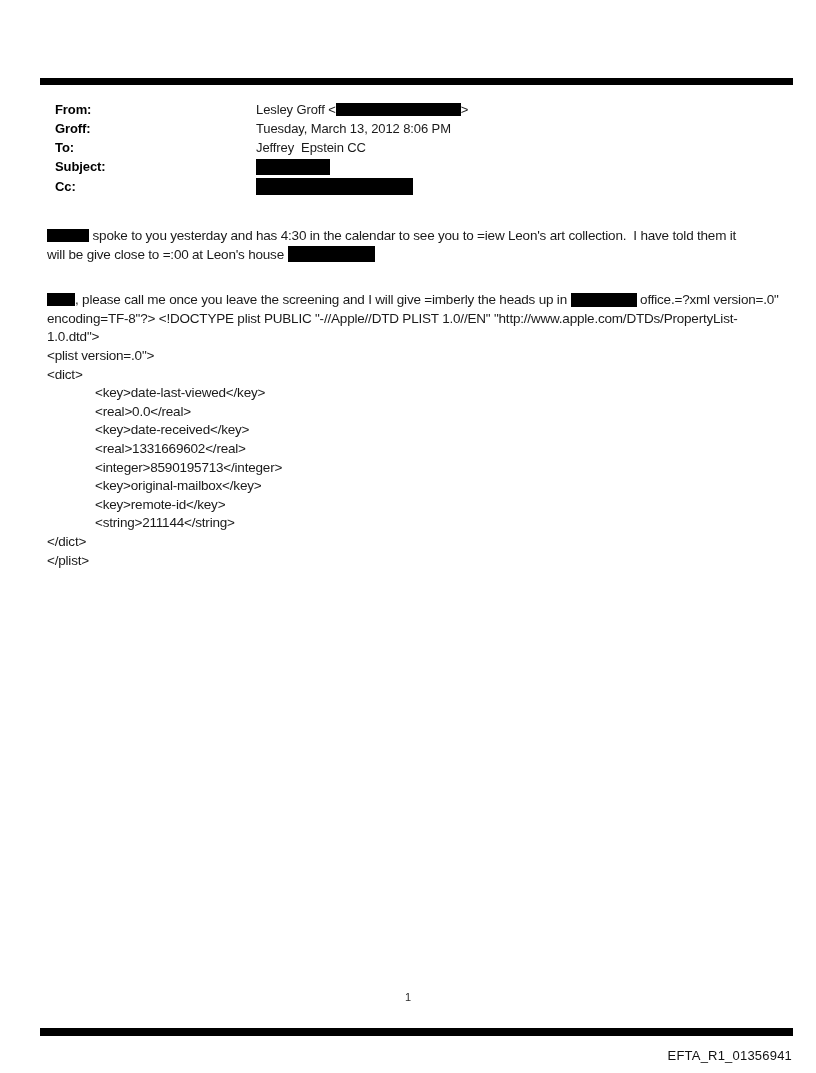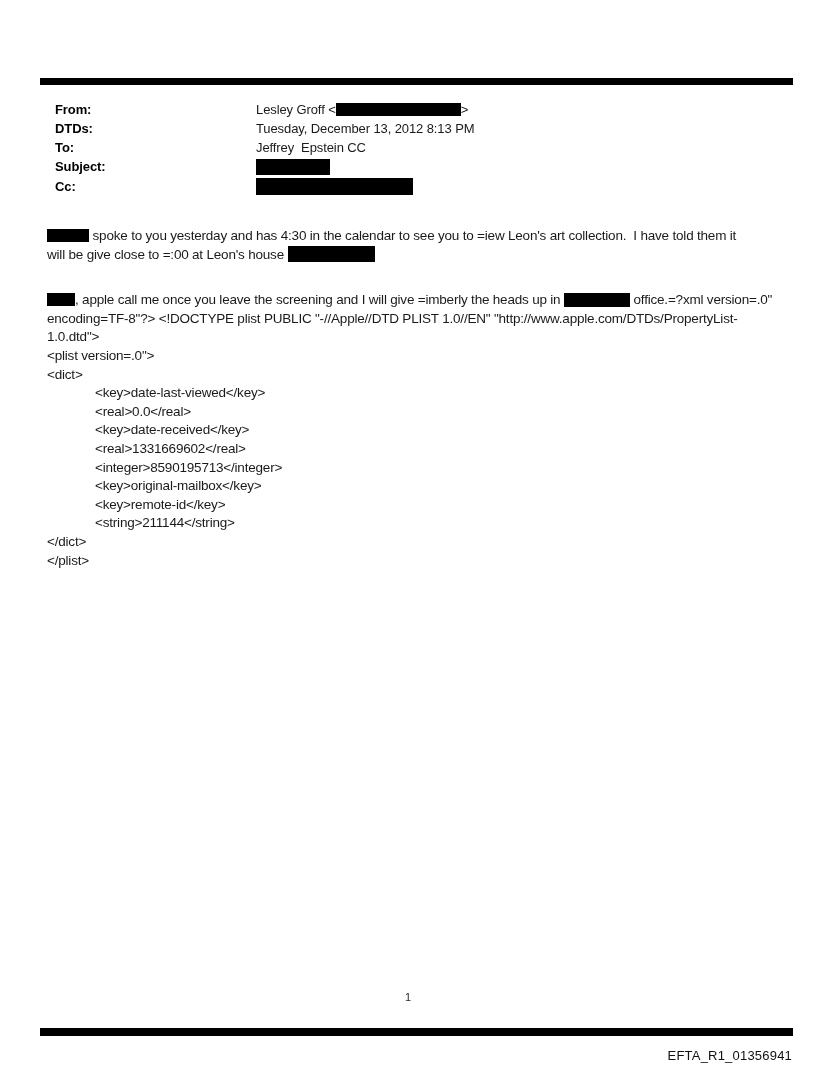--- a/index.html
+++ b/index.html
@@ -101,41 +101,41 @@
 
 <div class="page">
   <div class="top-rule"></div>
 
   <div class="email-header" id="emailHeader">
       <div class="hrow">
         <span class="hlabel">From:</span>
         <span class="hvalue"><span>Lesley Groff &lt;</span><span class="redaction" style="width: 125px; height: 13px;"></span><span>&gt;</span></span>
       </div>
       <div class="hrow">
-        <span class="hlabel">DTDs:</span>
-        <span class="hvalue"><span>Tuesday, December 13, 2012 8:13 PM</span></span>
+        <span class="hlabel">Groff:</span>
+        <span class="hvalue"><span>Tuesday, March 13, 2012 8:06 PM</span></span>
       </div>
       <div class="hrow">
         <span class="hlabel">To:</span>
         <span class="hvalue"><span>Jeffrey  Epstein CC</span></span>
       </div>
       <div class="hrow">
         <span class="hlabel">Subject:</span>
         <span class="hvalue"><span class="redaction" style="width: 74px; height: 16px;"></span></span>
       </div>
       <div class="hrow">
         <span class="hlabel">Cc:</span>
         <span class="hvalue"><span class="redaction" style="width: 157px; height: 17px;"></span></span>
       </div>
     </div>
 
   <div class="email-body" id="emailBody">
       <div class="bline"><span class="redaction" style="width: 42px; height: 13px;"></span><span> spoke to you yesterday and has 4:30 in the calendar to see you to =iew Leon's art collection.  I have told them it</span></div>
       <div class="bline"><span>will be give close to =:00 at Leon's house </span><span class="redaction" style="width: 87px; height: 16px;"></span></div>
-      <div class="bline" style="margin-top: 27px;"><span class="redaction" style="width: 28px; height: 13px;"></span><span>, apple call me once you leave the screening and I will give =imberly the heads up in </span><span class="redaction" style="width: 66px; height: 14px;"></span><span> office.=?xml version=.0"</span></div>
+      <div class="bline" style="margin-top: 27px;"><span class="redaction" style="width: 28px; height: 13px;"></span><span>, please call me once you leave the screening and I will give =imberly the heads up in </span><span class="redaction" style="width: 66px; height: 14px;"></span><span> office.=?xml version=.0"</span></div>
       <div class="bline"><span>encoding=TF-8"?&gt; &lt;!DOCTYPE plist PUBLIC "-//Apple//DTD PLIST 1.0//EN" "http://www.apple.com/DTDs/PropertyList-</span></div>
       <div class="bline"><span>1.0.dtd"&gt;</span></div>
       <div class="bline"><span>&lt;plist version=.0"&gt;</span></div>
       <div class="bline"><span>&lt;dict&gt;</span></div>
       <div class="bline indent"><span>&lt;key&gt;date-last-viewed&lt;/key&gt;</span></div>
       <div class="bline indent"><span>&lt;real&gt;0.0&lt;/real&gt;</span></div>
       <div class="bline indent"><span>&lt;key&gt;date-received&lt;/key&gt;</span></div>
       <div class="bline indent"><span>&lt;real&gt;1331669602&lt;/real&gt;</span></div>
       <div class="bline indent"><span>&lt;integer&gt;8590195713&lt;/integer&gt;</span></div>
       <div class="bline indent"><span>&lt;key&gt;original-mailbox&lt;/key&gt;</span></div>

